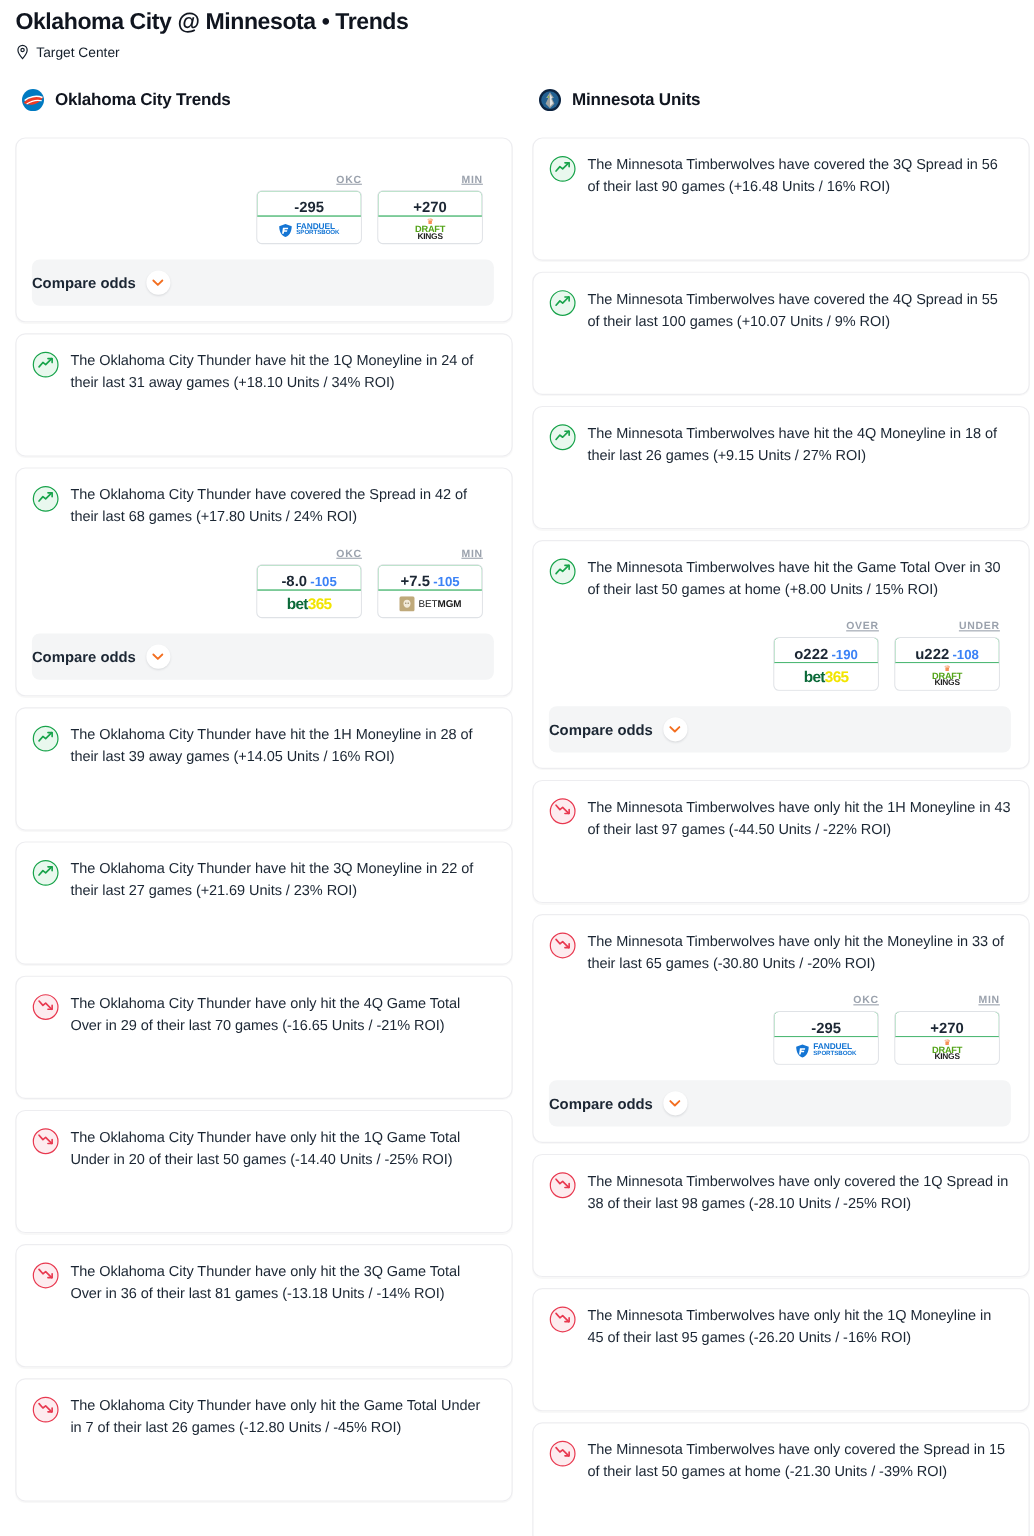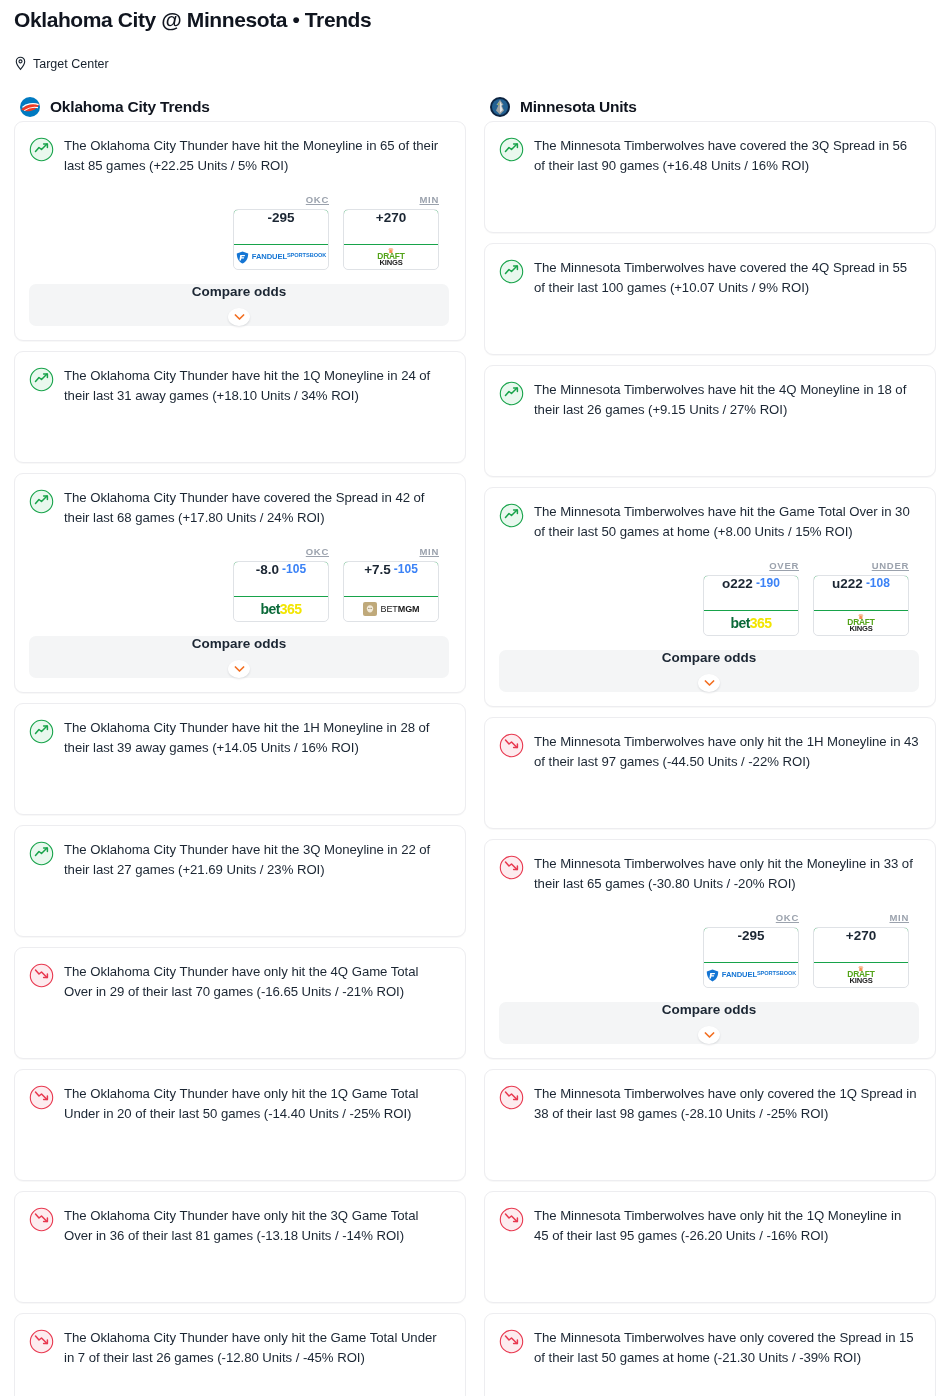--- a/index.html
+++ b/index.html
@@ -17,40 +17,40 @@
     font-size: 21px;
     font-weight: bold;
     letter-spacing: -0.4px;
     color: #10151f;
     line-height: 28px;
   }
   .venue-row {
     display: flex;
     align-items: center;
     gap: 6px;
-    margin-top: 22px;
+    margin-top: 6px;
   }
   .venue-text { font-size: 12.5px; color: #16202c; }
   .pin-icon { width: 13px; height: 15px; display: block; }
 
   
   .columns {
     display: flex;
     gap: 18px;
     padding: 0 14px;
     margin-top: 22px;
     align-items: flex-start;
   }
   .column { width: 452px; flex: 0 0 452px; }
 
   .col-header {
     display: flex;
     align-items: center;
     gap: 9px;
-    margin-bottom: 0;
+    margin-bottom: 20px;
     height: 28px;
     padding-left: 5px;
   }
   .col-header-title {
     font-size: 15.5px;
     font-weight: bold;
     letter-spacing: -0.2px;
     color: #10151f;
   }
   .team-logo { width: 22px; height: 22px; flex: 0 0 22px; display: block; }
@@ -97,42 +97,42 @@
   .odds-box {
     border: 1px solid #dfe2e6;
     border-radius: 5px;
     overflow: hidden;
     background: #fff;
   }
   .odds-price {
     border: 1px solid #17a34a;
     border-radius: 5px 5px 0 0;
     margin: -1px -1px 0 -1px;
-    height: 36px;
-    display: flex;
-    align-items: flex-start;
+    height: 24px;
+    display: flex;
+    align-items: flex-end;
     justify-content: center;
     gap: 3px;
     background: #fff;
   }
   .price-main { font-size: 13.5px; font-weight: bold; color: #1b2633; }
   .price-sub { font-size: 12px; color: #3b82f6; font-weight: bold; }
   .book-cell {
     height: 24px;
     display: flex;
     align-items: center;
     justify-content: center;
     background: #fff;
     border-radius: 0 0 5px 5px;
   }
 
   
   .book-fanduel { display: flex; align-items: center; gap: 3px; }
   .fd-shield { width: 13px; height: 13px; display: block; }
-  .fd-words { display: flex; line-height: 1; }
+  .fd-words { display: flex; flex-direction: column; line-height: 1; }
   .fd-top { font-size: 7.6px; font-weight: bold; color: #1475d4; letter-spacing: -0.1px; }
   .fd-bot { font-size: 5.6px; font-weight: bold; color: #1475d4; letter-spacing: -0.05px; }
 
   .book-dk { display: flex; flex-direction: column; align-items: center; line-height: 1; }
   .dk-crown { font-size: 7px; color: #f36f21; margin-bottom: -2px; }
   .dk-top { font-size: 8.4px; font-weight: bold; color: #53a318; letter-spacing: -0.2px; }
   .dk-bot { font-size: 7.6px; font-weight: bold; color: #1c1c1c; letter-spacing: -0.2px; margin-top: -1px; }
 
   .book-bet365 { font-size: 14px; font-weight: bold; letter-spacing: -0.6px; }
   .b365-a { color: #0a6938; }
@@ -146,21 +146,20 @@
   
   .compare-bar {
     margin-top: 14px;
     background: #f4f5f6;
     border-radius: 7px;
     height: 42px;
     display: flex;
     align-items: center;
     gap: 9px;
     cursor: pointer;
-    flex-direction: column;
   }
   .compare-label { font-size: 13.5px; font-weight: bold; color: #1b2633; }
   .chev-btn {
     width: 22px; height: 22px; border-radius: 50%;
     background: #fff;
     display: flex; align-items: center; justify-content: center;
     box-shadow: 0 1px 2px rgba(16,24,40,0.12);
   }
 </style>
 </head>
@@ -187,29 +186,20 @@
         <circle cx="11" cy="11" r="10" fill="#007ac1"></circle>
         <path d="M2.4 13.5 C6 9 14 6 20.2 8.2 C17 14.5 9 17.5 2.4 13.5 Z" fill="#ef3b24"></path>
         <path d="M3.4 11.4 C7 8 14 6.4 19.6 8.6" fill="none" stroke="#ffffff" stroke-width="1.3"></path>
         <path d="M5.2 14.6 C9 12 14.5 10.6 19 11.6" fill="none" stroke="#ffffff" stroke-width="1.1"></path>
       </svg>
         </span>
       <span class="col-header-title">Oklahoma City Trends</span>
     </div>
 
       <div class="trend-card tall-a">
-        <div class="trend-top">
-          <span class="trend-icon">
-    <svg viewBox="0 0 25 25" width="25" height="25">
-      <circle cx="12.5" cy="12.5" r="11.2" fill="#e9f8ee" stroke="#17a34a" stroke-width="1.1"></circle>
-      <path d="M6.5 14.5 L10 10.5 L12.5 12.5 L18 7" fill="none" stroke="#17a34a" stroke-width="1.5" stroke-linecap="round" stroke-linejoin="round"></path>
-      <path d="M14.6 7 L18.4 7 L18.4 10.6" fill="none" stroke="#17a34a" stroke-width="1.5" stroke-linecap="round" stroke-linejoin="round"></path>
-    </svg></span>
-          <div class="trend-text">The Oklahoma City Thunder have hit the Moneyline in 65 of their last 85 games (+22.25 Units / 5% ROI)</div>
-        </div>
         <div class="odds-wrap">
     <div class="odds-col">
       <div class="odds-label">OKC</div>
       <div class="odds-box">
         <div class="odds-price">
           <span class="price-main">-295</span>
 
         </div>
         <div class="book-cell">
                 <span class="book-fanduel">

